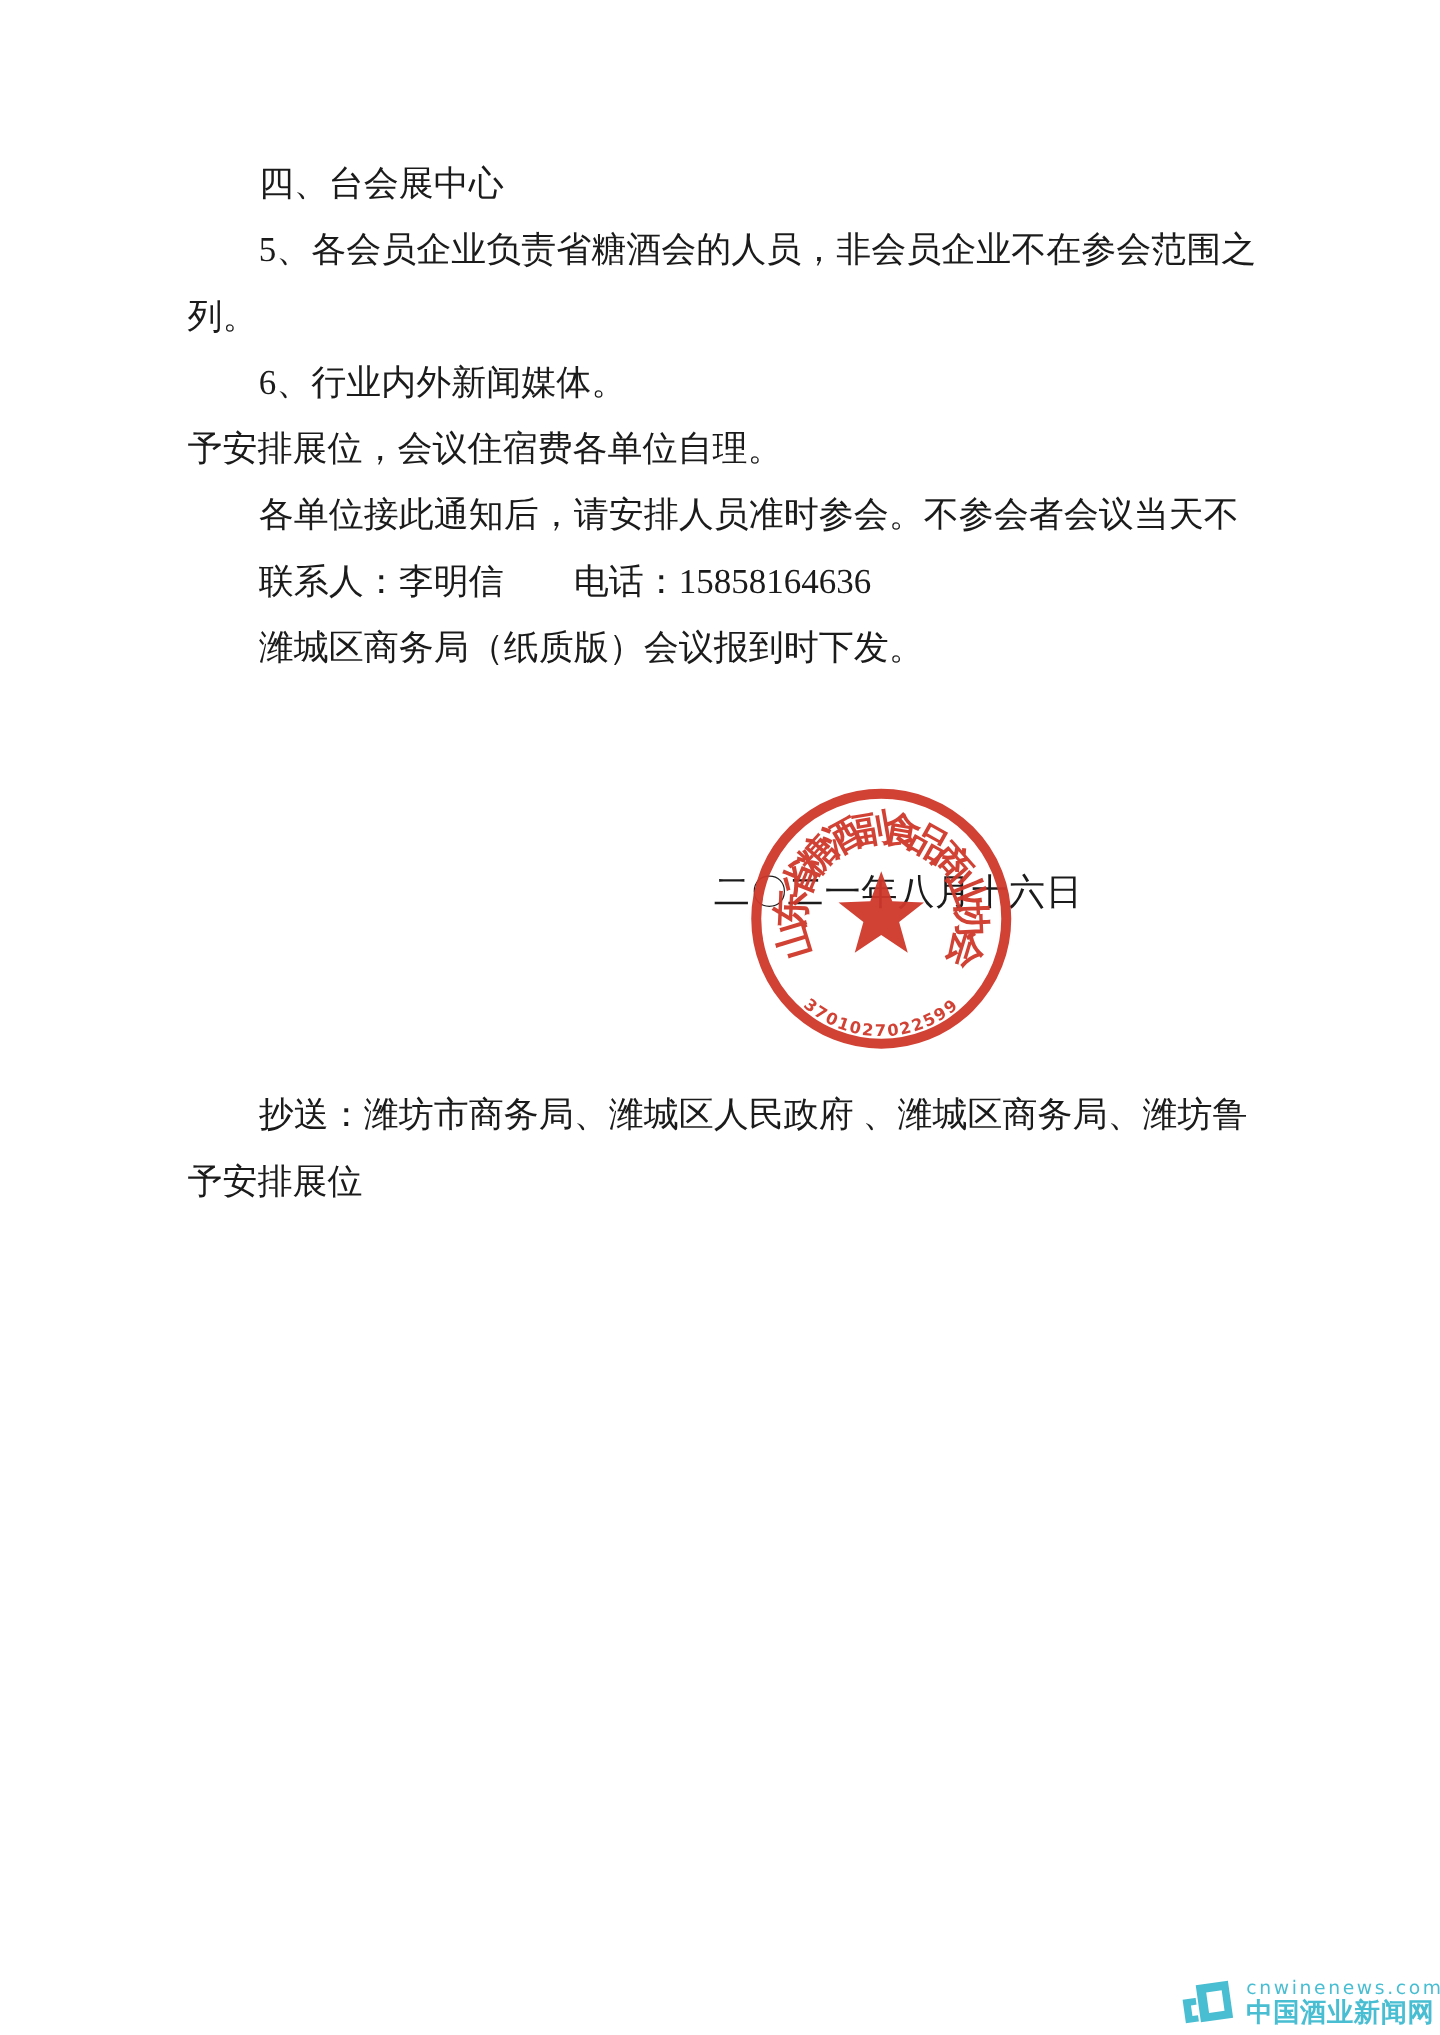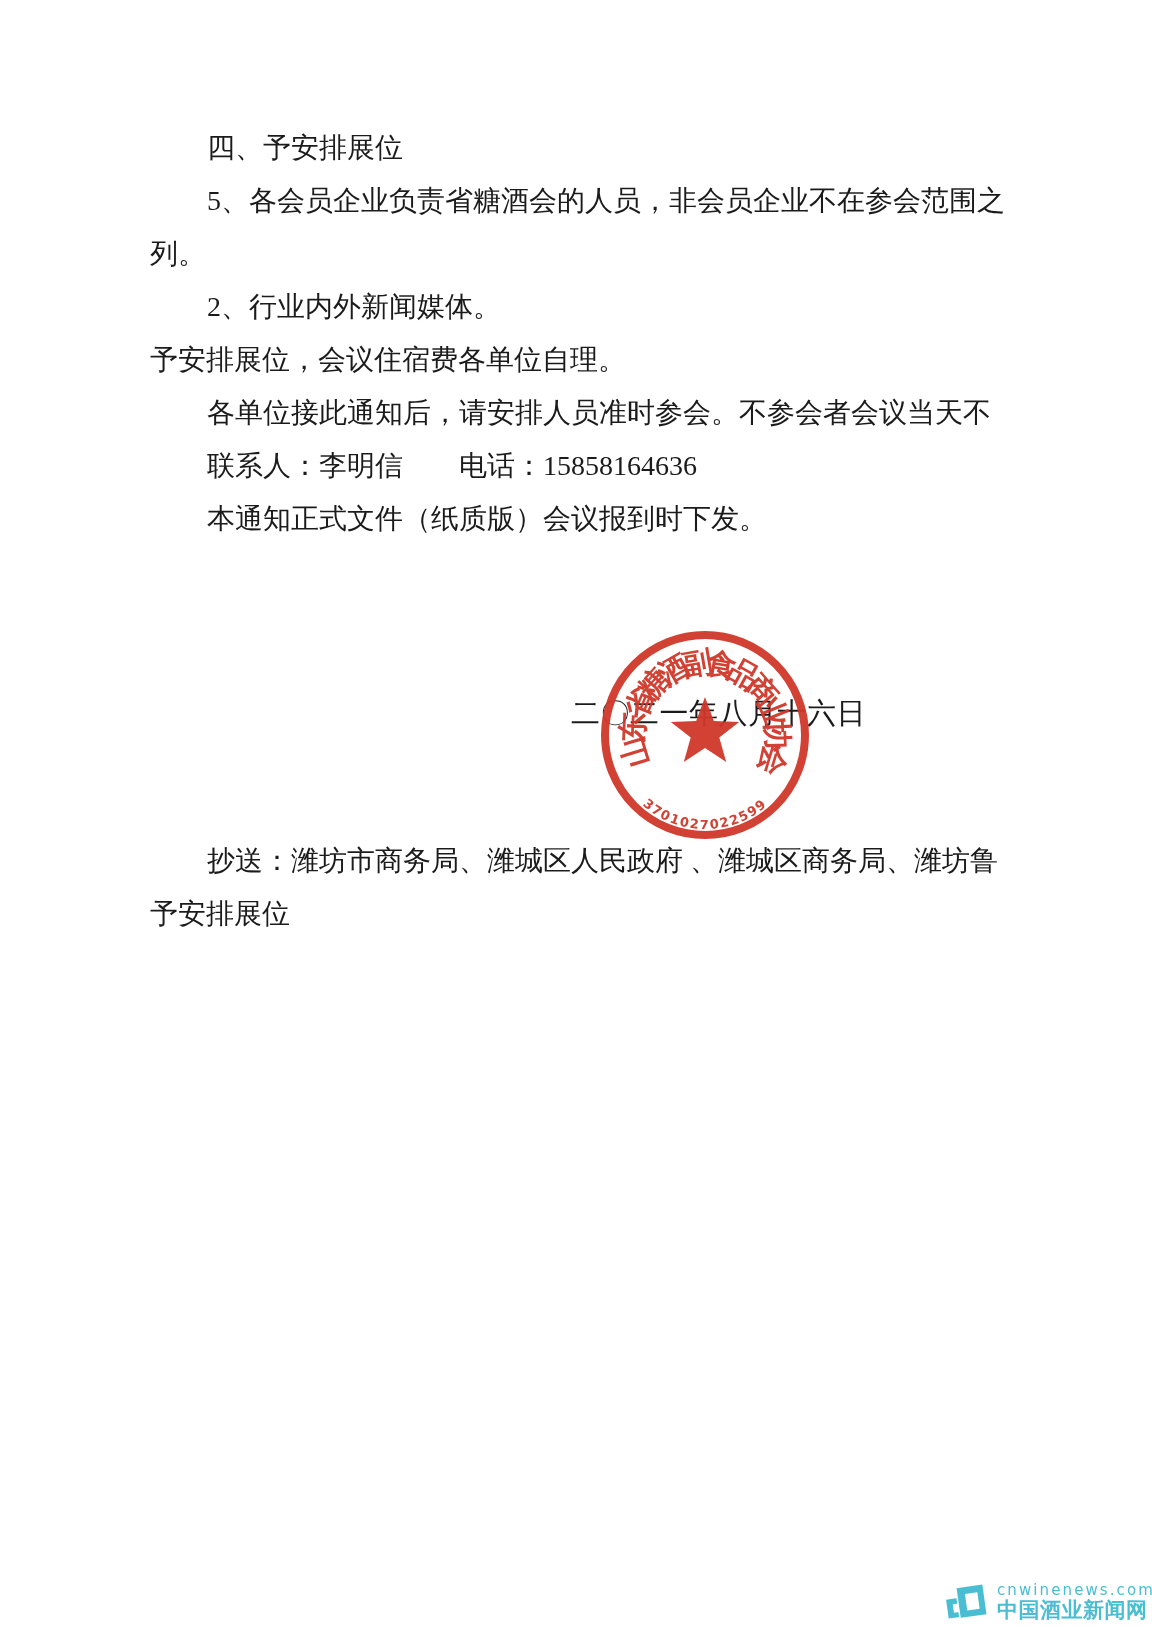--- a/index.html
+++ b/index.html
@@ -26,21 +26,21 @@
     position: absolute;
     left: 571px;
     top: 694px;
     font-size: 29px;
     letter-spacing: 0.5px;
     white-space: pre;
   }
   .cc-block {
     position: absolute;
     left: 150px;
-    top: 834px;
+    top: 866px;
     width: 870px;
     font-size: 28px;
     line-height: 53px;
   }
   .seal {
     position: absolute;
     left: 595px;
     top: 625px;
     width: 220px;
     height: 220px;
@@ -78,28 +78,28 @@
     line-height: 24px;
     white-space: pre;
   }
 </style>
 </head>
 <body>
 
 <div class="page">
 
   <div class="body-text">
-    <div class="line indent">四、予安排展位</div>
+    <div class="line indent">四、台会展中心</div>
     <div class="line indent">5、各会员企业负责省糖酒会的人员，非会员企业不在参会范围之</div>
     <div class="line">列。</div>
-    <div class="line indent">2、行业内外新闻媒体。</div>
+    <div class="line indent">6、行业内外新闻媒体。</div>
     <div class="line">予安排展位，会议住宿费各单位自理。</div>
     <div class="line indent">各单位接此通知后，请安排人员准时参会。不参会者会议当天不</div>
     <div class="line indent">联系人：李明信　　电话：15858164636</div>
-    <div class="line indent">本通知正式文件（纸质版）会议报到时下发。</div>
+    <div class="line indent">潍城区商务局（纸质版）会议报到时下发。</div>
   </div>
 
   <div class="date-line">二〇二一年八月十六日</div>
 
   <svg class="seal" viewBox="0 0 220 220" aria-hidden="true">
     <defs>
       <path id="seal-arc" d="M 58 143.8 A 62 62 0 1 1 162 143.8" fill="none"></path>
       <path id="seal-num-arc" d="M 49.6 182 A 94 94 0 0 0 170.4 182" fill="none"></path>
     </defs>
     <circle cx="110" cy="110" r="100" fill="none" stroke="#cf372a" stroke-width="8"></circle>

